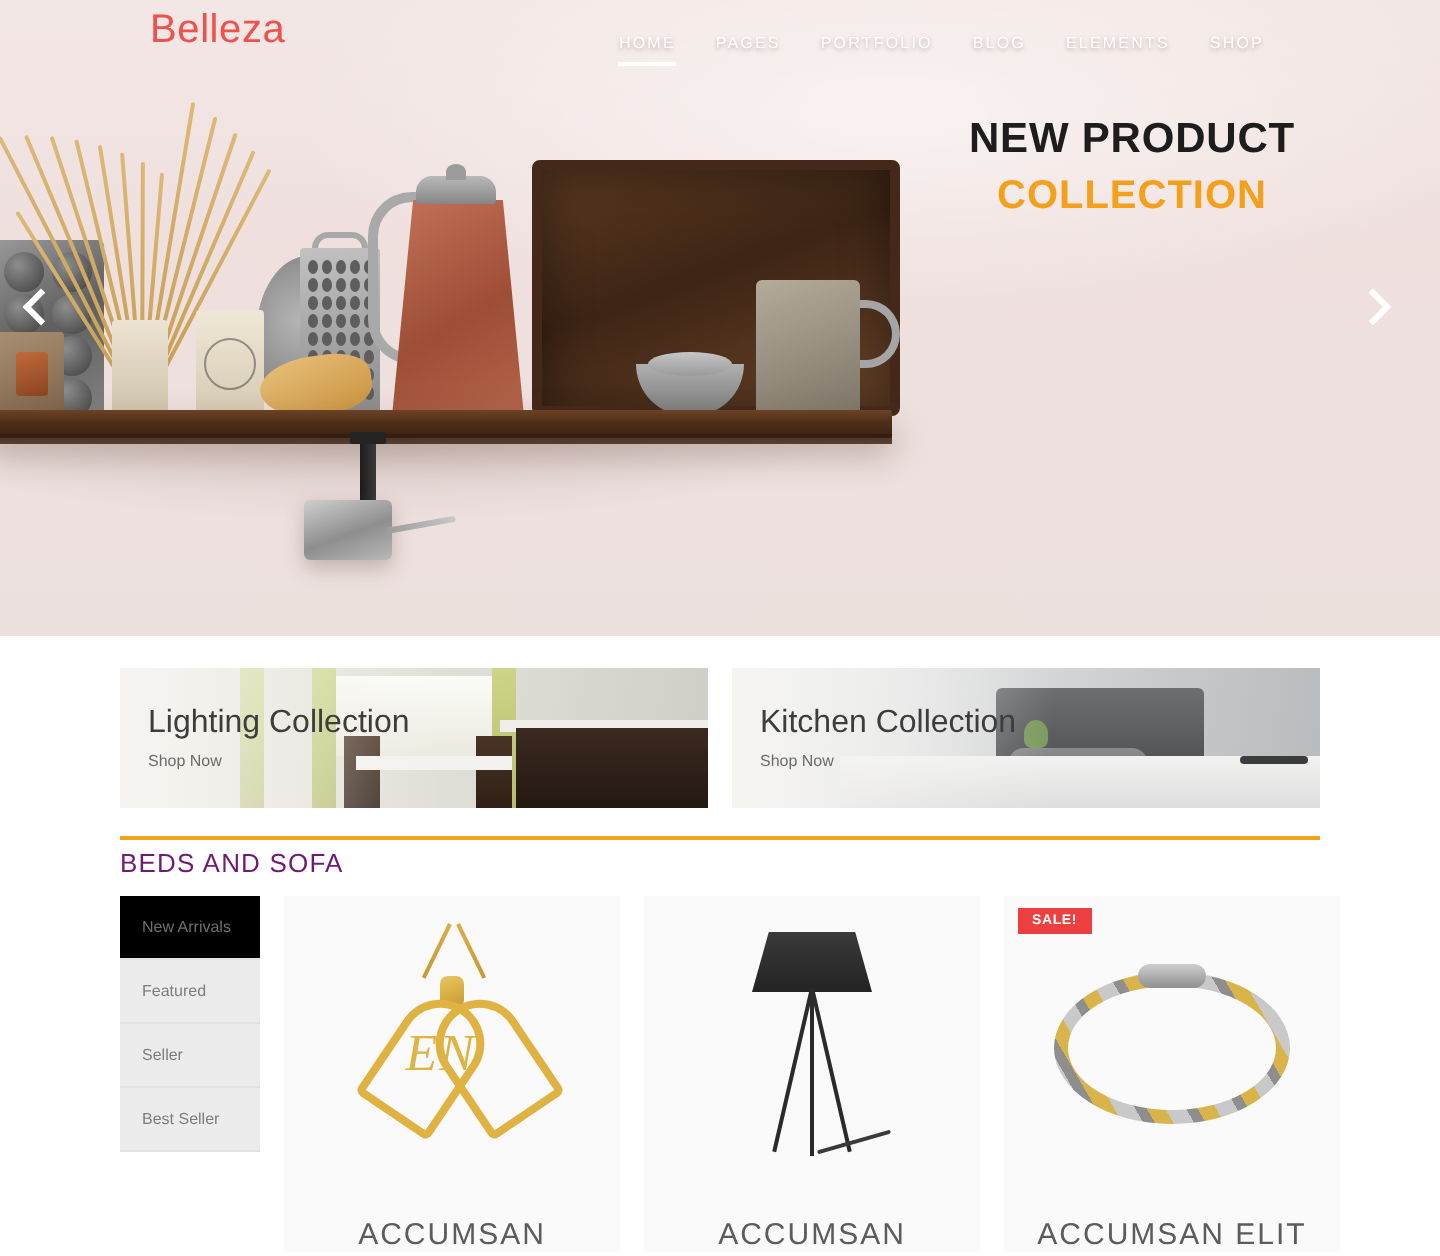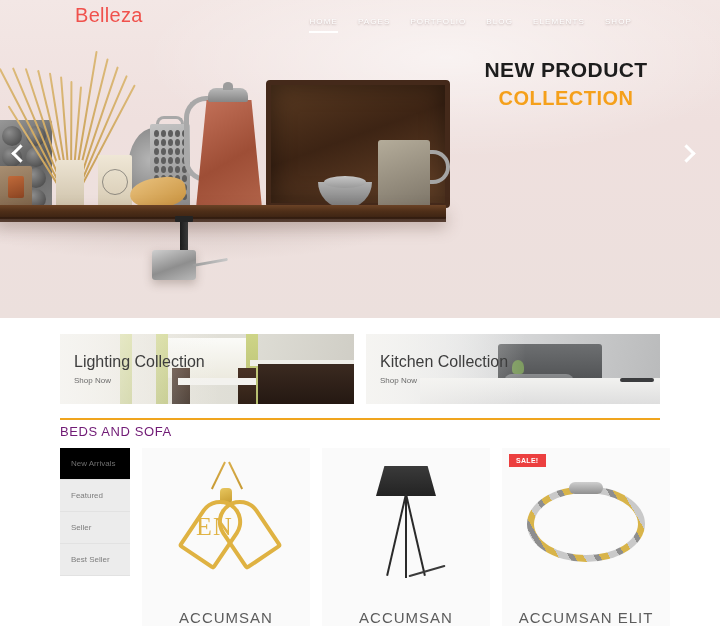--- a/index.html
+++ b/index.html
@@ -181,22 +181,22 @@
     background:linear-gradient(180deg,#d9ad4a,#c79a33); }
   .chain.l { transform:rotate(26deg); transform-origin:top; left:46px; }
   .chain.r { transform:rotate(-26deg); transform-origin:top; left:50px; }
   .bail { position:absolute; left:42px; top:26px; width:12px; height:16px;
     background:linear-gradient(160deg,#e8c75f,#c69a2e); border-radius:4px; }
   .heart { position:absolute; left:12px; top:36px; width:72px; height:78px; }
   .heart:before, .heart:after { content:""; position:absolute; width:36px; height:58px;
     border:4px solid #dfb242; border-radius:36px 36px 6px 6px; top:0; }
   .heart:before { left:34px; transform:rotate(-34deg); border-color:#dfb242; }
   .heart:after { left:2px; transform:rotate(34deg); }
-  .initials { position:absolute; left:18px; top:50px; width:56px; text-align:left;
-    font-family:"Liberation Serif", serif; font-size:26px;
+  .initials { position:absolute; left:4px; top:50px; width:56px; text-align:right;
+    font-family:"Liberation Serif", serif; font-style:italic; font-size:26px;
     color:#e0b345; letter-spacing:1px; }
 
   .lamp { position:relative; width:96px; height:128px; }
   .shade { position:absolute; left:18px; top:6px; width:60px; height:30px;
     background:linear-gradient(180deg,#3a3a3a,#232323);
     clip-path:polygon(14% 0,86% 0,100% 100%,0 100%); }
   .leg { position:absolute; top:34px; width:2px; height:84px; background:#2a2a2a;
     transform-origin:top center; left:47px; }
   .lampfoot { position:absolute; left:50px; top:110px; width:38px; height:2px;
     background:#3a3a3a; transform:rotate(-16deg); border-radius:2px; }

